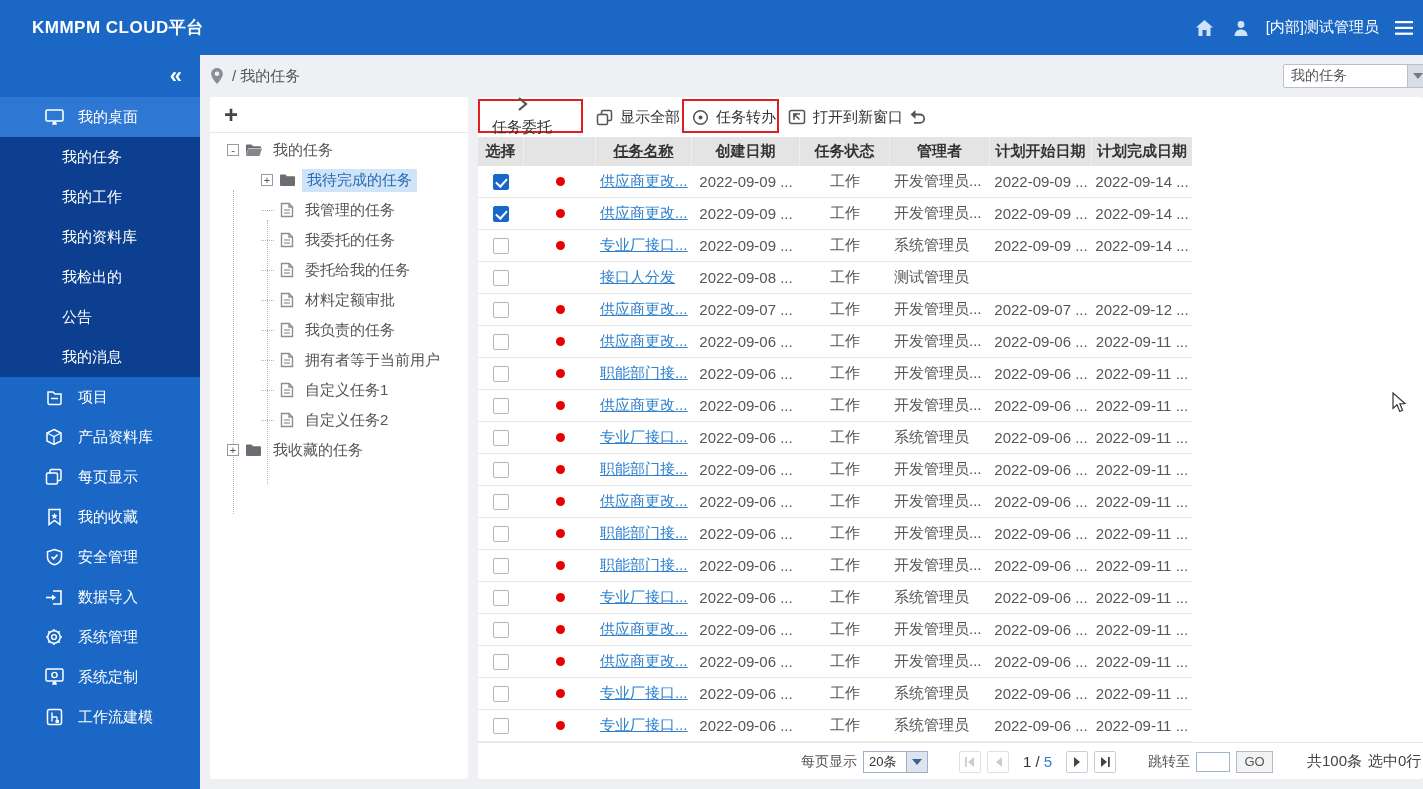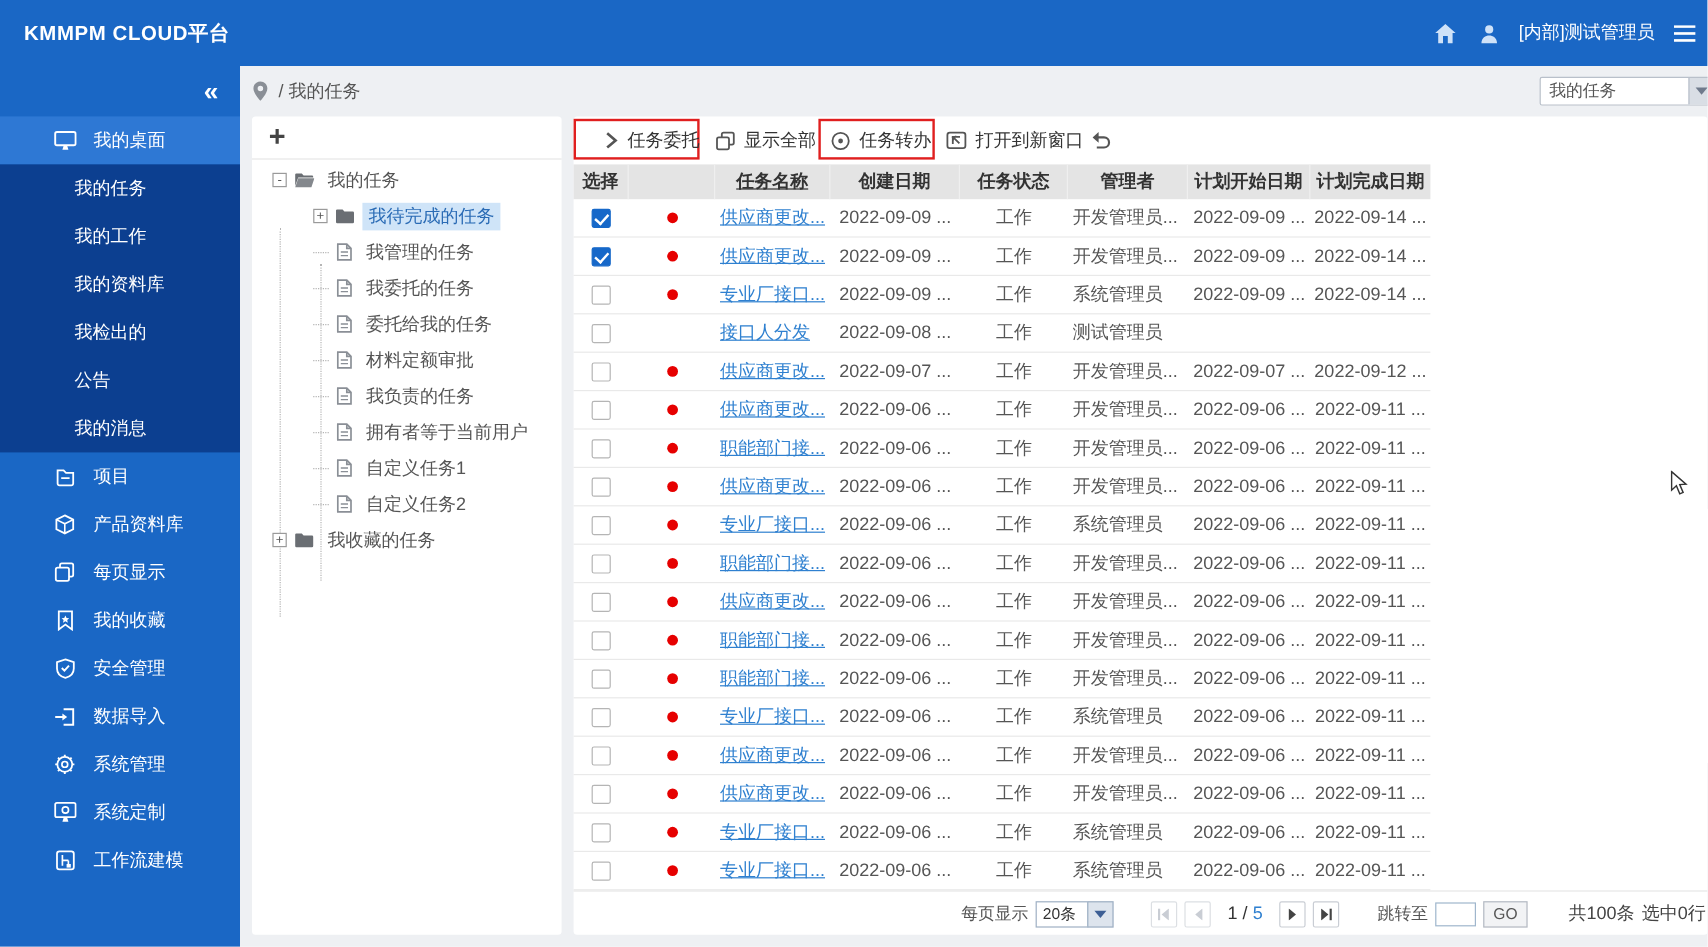--- a/index.html
+++ b/index.html
@@ -1,21 +1,21 @@
 <!DOCTYPE html>
 <html><head>
 <meta charset="utf-8">
 <style>
   * { margin:0; padding:0; box-sizing:border-box; }
   html,body { width:1423px; height:789px; overflow:hidden; }
   body { font-family:"Liberation Sans","DejaVu Sans",sans-serif; background:#eef0f3; position:relative; }
 
   
   .app-header { position:absolute; left:0; top:0; width:1423px; height:55px; background:#1a67c5; display:flex; align-items:center; z-index:5; }
-  .logo { color:#fff; font-size:17px; font-weight:bold; margin-left:20px; letter-spacing:.5px; }
+  .logo { color:#fff; font-size:17px; font-weight:bold; margin-left:32px; letter-spacing:.5px; }
   .search-pill { position:absolute; left:575px; top:12px; width:260px; height:31px; border-radius:16px; background:#4583d3; display:flex; align-items:center; }
   .search-pill svg { margin-left:20px; }
   .search-pill .q { color:#fff; font-size:15px; margin-left:26px; }
   .hdr-right { position:absolute; right:0; top:0; height:55px; display:flex; align-items:center; gap:14px; padding-right:8px; }
   .hdr-ico { width:22px; height:22px; display:flex; align-items:center; justify-content:center; cursor:pointer; }
   .hdr-user { color:#fff; font-size:15px; }
 
   
   .sidebar { position:absolute; left:0; top:55px; width:200px; height:734px; background:#1a67c5; color:#fff; }
   .collapse-row { height:42px; display:flex; justify-content:flex-end; align-items:center; padding-right:18px; }
@@ -396,21 +396,21 @@
         </span>
         <span class="n-label">我收藏的任务</span>
       </div>
     </div>
 </div>
 
 <div class="table-card">
   <div class="toolbar" id="toolbar">
     <div class="red-box" style="left:0; width:105px;"></div>
     <div class="red-box" style="left:204px; width:97px;"></div>
-  <div class="tb-btn" style="left: 25px;">
+  <div class="tb-btn" style="left: 14px; flex-direction: column;">
         <span style="display:flex;">
           <svg width="13" height="14" viewBox="0 0 13 14">
             <path d="M3 1 L10 7 L3 13" fill="none" stroke="#555" stroke-width="2.2"></path>
           </svg>
         </span>
         <span>任务委托</span>
       </div>
       <div class="tb-btn" style="left: 118px;">
         <span style="display:flex;">
           <svg width="17" height="17" viewBox="0 0 17 17">

